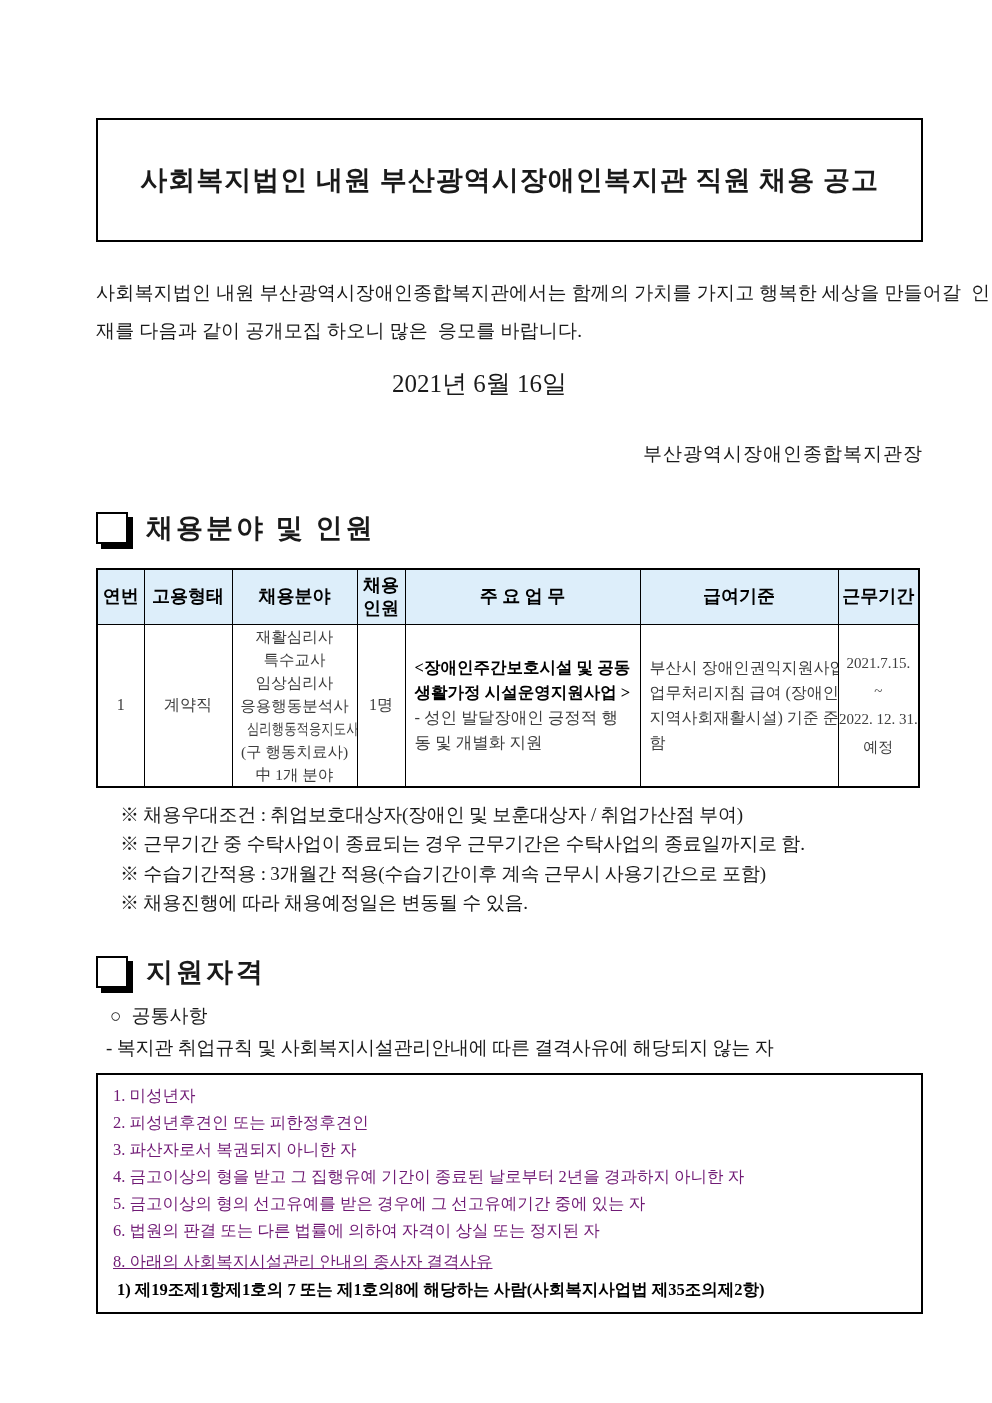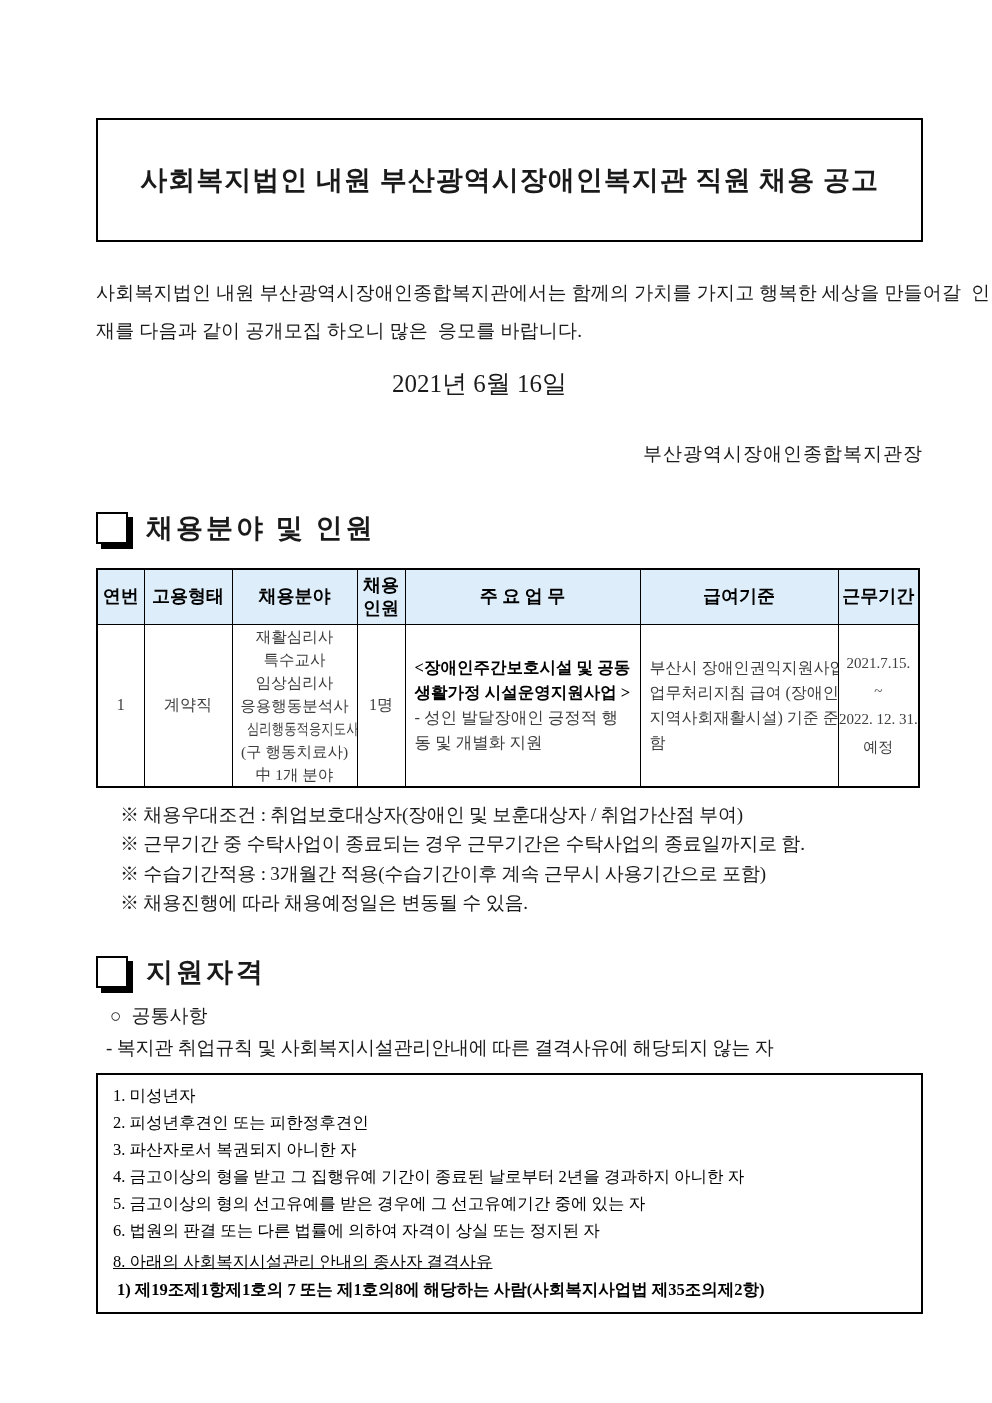--- a/index.html
+++ b/index.html
@@ -90,21 +90,21 @@
   }
   .dash-line {
     margin-top:8px; margin-left:10px;
     font-size:19px; line-height:24px; white-space:nowrap; letter-spacing:-0.2px;
   }
   .disq-box {
     margin-top:13px;
     border:2px solid #000;
     padding:7px 4px 9px 15px;
   }
-  .disq-box div { font-size:16.5px; line-height:27px; white-space:nowrap; color:#000000; }
+  .disq-box div { font-size:16.5px; line-height:27px; white-space:nowrap; color:#701a75; }
   .disq-box .item-8 { margin-top:4px;text-decoration:underline; }
   .disq-box .sub-item { font-weight:bold; color:#000; margin-top:1px; margin-left:4px; }
 </style>
 </head>
 <body>
 
 <div class="page">
 
   <div class="title-box">
     <span>사회복지법인 내원 부산광역시장애인복지관 직원 채용 공고</span>

